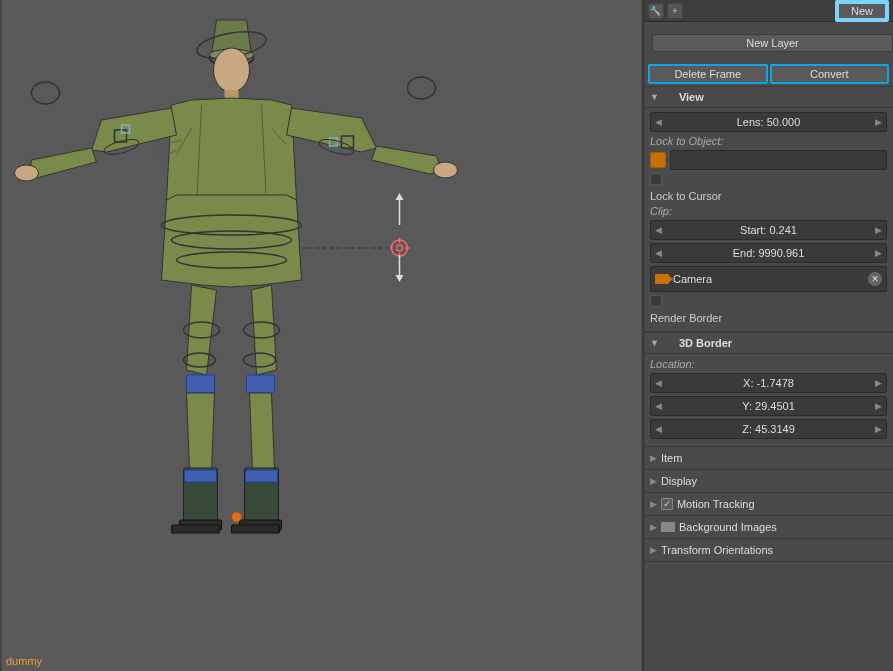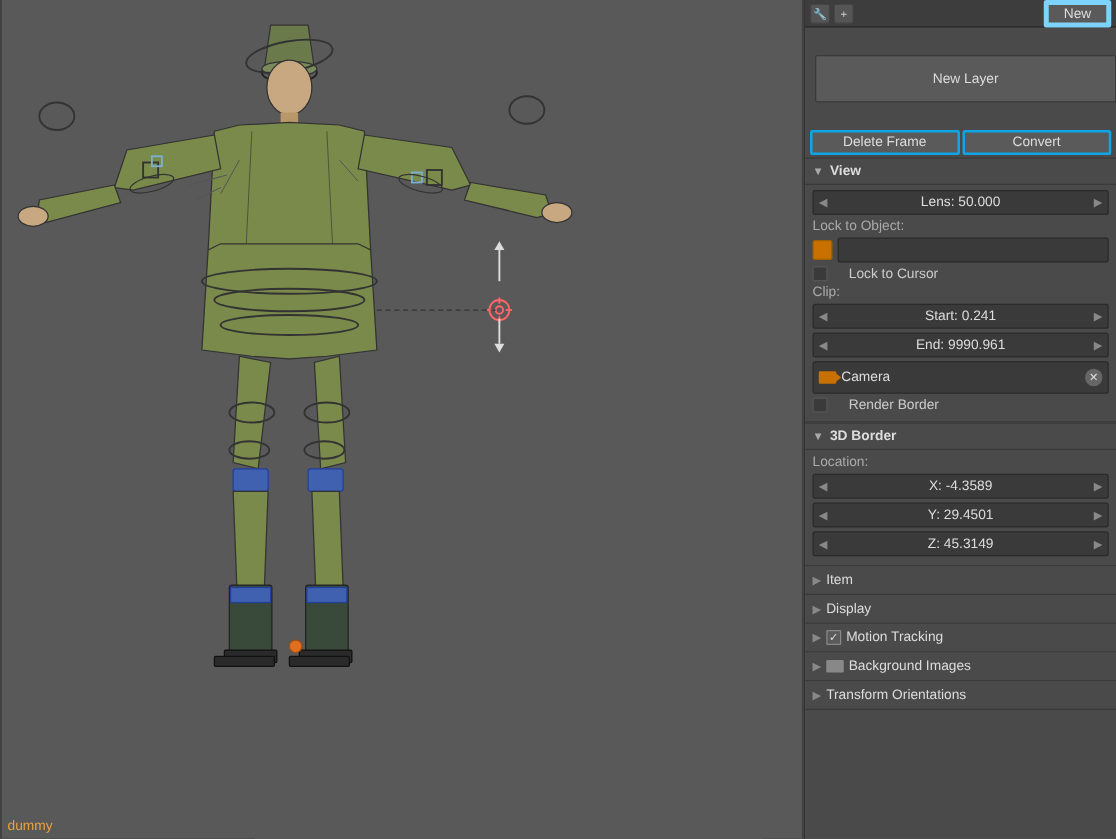--- a/index.html
+++ b/index.html
@@ -81,27 +81,27 @@
       padding: 1px 12px;
       font-size: 11px;
       cursor: pointer;
       border-radius: 2px;
     }
 
     .panel-new-layer-btn {
       background: #5a5a5a;
       border: 1px solid #3a3a3a;
       color: #ddd;
-      padding: 12px 0;
+      padding: 2px 0;
       font-size: 11px;
       cursor: pointer;
       border-radius: 2px;
       width: 100%;
       text-align: center;
-      margin: 20px 4px;
+      margin: 10px 4px;
       display: block;
     }
 
     .panel-row-two-btn {
       display: flex;
       gap: 2px;
       padding: 0 4px 2px;
     }
 
     .panel-row-two-btn button {
@@ -130,34 +130,36 @@
     .section-header .triangle {
       margin-right: 5px;
       font-size: 9px;
       color: #aaa;
     }
 
     .section-header .section-title {
       font-size: 11px;
       color: #ddd;
       font-weight: bold;
+      margin-left: 15px;
     }
 
     
     .section-content {
       background: #4a4a4a;
       padding: 4px 6px;
       border-bottom: 1px solid #3a3a3a;
     }
 
     
     .field-row {
       display: flex;
       align-items: flex-end;
       margin-bottom: 3px;
+      font-style: italic;
     }
 
     .field-label {
       color: #aaa;
       font-size: 11px;
       min-width: 90px;
     }
 
     
     .slider-row {
@@ -220,22 +222,23 @@
     .orange-block {
       width: 16px;
       height: 16px;
       background: #c87000;
       border-radius: 2px;
       border: 1px solid #a06000;
     }
 
     .checkbox-row {
       display: flex;
-      gap: 17px;
+      gap: 5px;
       margin-bottom: 3px;
+      flex-direction: column;
     }
 
     .cb {
       width: 12px;
       height: 12px;
       background: #3a3a3a;
       border: 1px solid #555;
       border-radius: 1px;
       display: inline-block;
     }
@@ -547,21 +550,21 @@
   </div>
 
   <div class="section-content">
     <div class="field-row">
       <span class="field-label">Location:</span>
     </div>
 
     <div class="slider-row">
       <div class="slider-input" style="width:100%">
         <span class="arrow-left">◀</span>
-        <span>X: -4.3589</span>
+        <span>X: -1.7478</span>
         <span class="arrow-right">▶</span>
       </div>
     </div>
 
     <div class="slider-row">
       <div class="slider-input" style="width:100%">
         <span class="arrow-left">◀</span>
         <span>Y: 29.4501</span>
         <span class="arrow-right">▶</span>
       </div>

